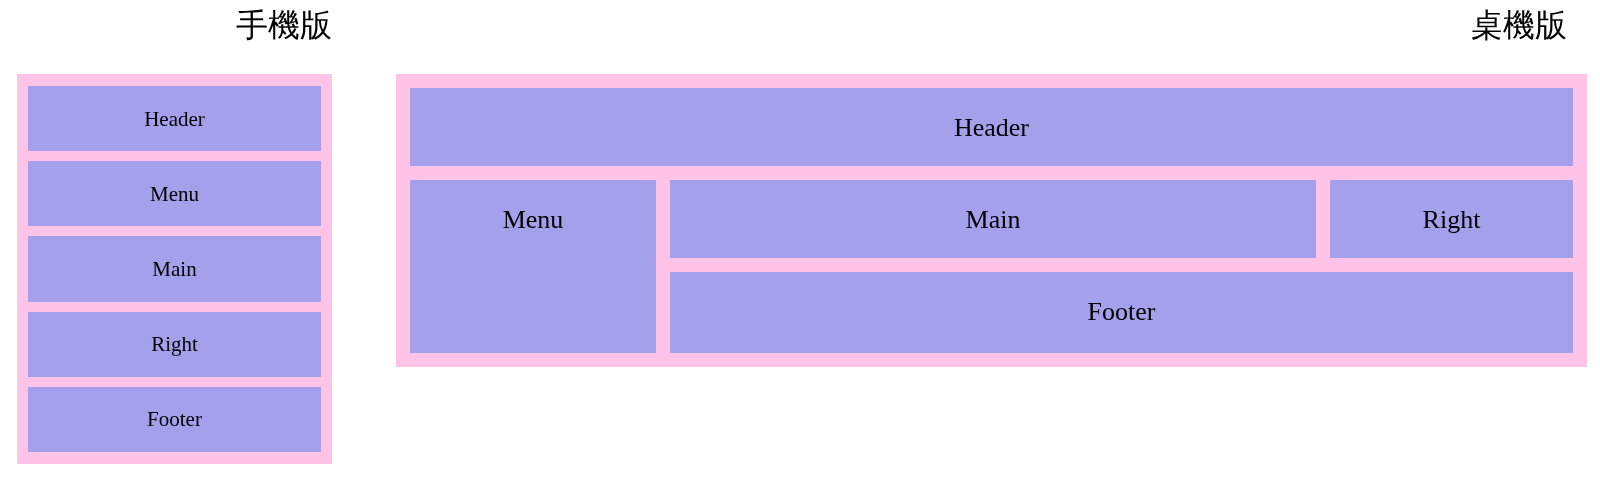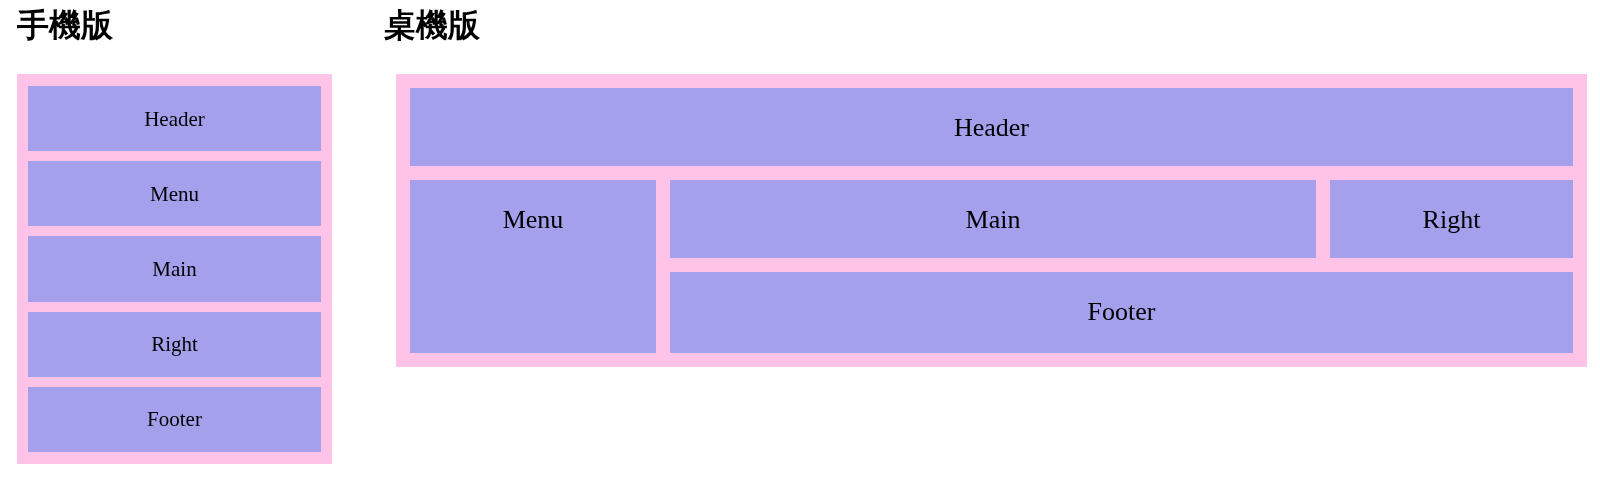--- a/index.html
+++ b/index.html
@@ -18,29 +18,29 @@
     background: var(--page-bg);
     overflow: hidden;
     font-family: "Liberation Serif", serif;
     color: var(--label-text);
   }
 
   
   .panel-title {
     position: absolute;
     top: 5px;
-    text-align: left;
+    text-align: right;
     font-family: "Liberation Sans", sans-serif;
-    font-weight: bold;
+    font-weight: normal;
     font-size: 32px;
     line-height: 40px;
     color: var(--title-text);
   }
   .m-title { left: 17px;  width: 315px; }
-  .d-title { left: 384px; width: 1191px; }
+  .d-title { left: 376px; width: 1191px; }
 
   
   .m-frame {
     position: absolute;
     left: 17px; top: 74px;
     width: 315px; height: 390px;
     background: var(--frame-pink);
     padding: 12px 11px;
     display: flex;
     flex-direction: column;

